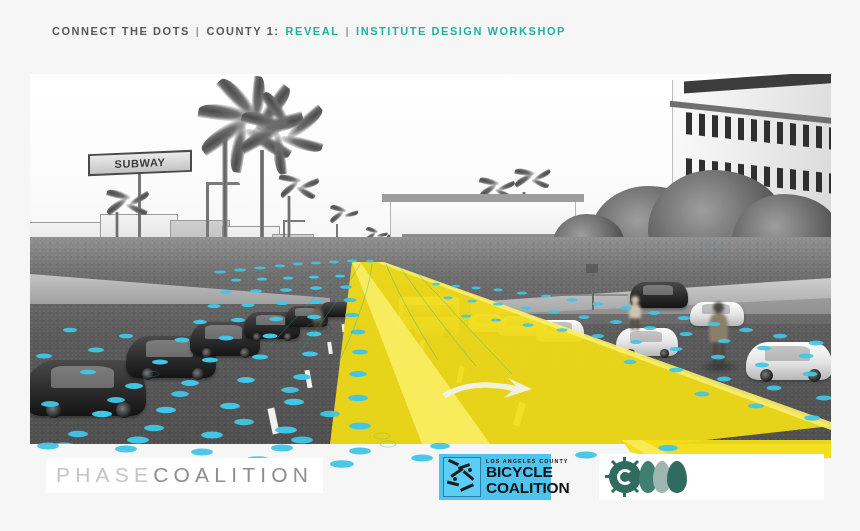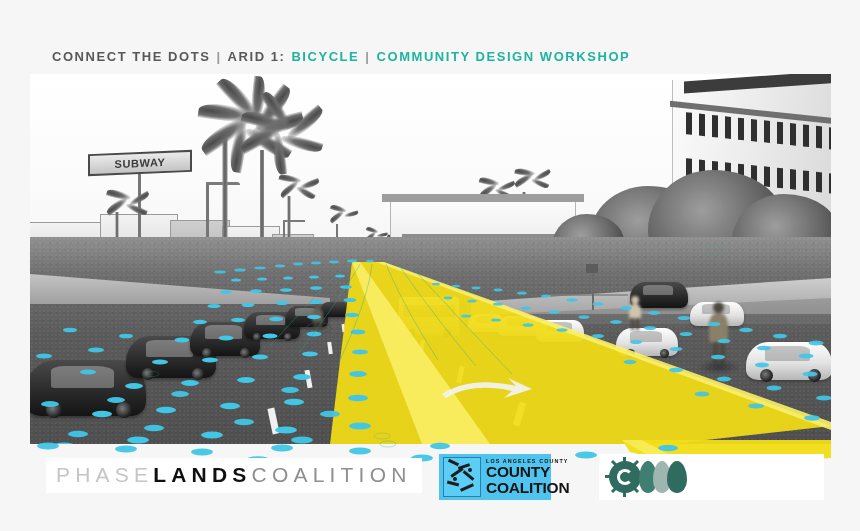--- a/index.html
+++ b/index.html
@@ -6,25 +6,25 @@
   html, body {
     width: 860px; height: 531px;
     background: #f6f6f6;
     font-family: "Liberation Sans", sans-serif;
     overflow: hidden;
   }
   #root { position: relative; width: 860px; height: 531px; background: #f6f6f6; }
 
   
   .title-bar {
-    position: absolute; left: 52px; top: 43px;
+    position: absolute; left: 52px; top: 18px;
     height: 26px;
     display: flex; align-items: center;
     white-space: nowrap;
-    font-size: 13px;
+    font-size: 11px;
     letter-spacing: 1.55px;
     font-weight: 600;
   }
   .t-dark  { color: #58585a; }
   .t-sep   { color: #9a9a9c; margin: 0 6px; }
   .t-teal  { color: #1fb49f; }
 
   
   .photo-frame {
     position: absolute; left: 30px; top: 74px;
@@ -230,25 +230,25 @@
   .pb-l2 { font-size:14.5px; font-weight:700; letter-spacing:4.6px; }
 </style>
 </head>
 <body>
 
 <div id="root">
 
   <div class="title-bar">
     <span class="t-dark">CONNECT THE DOTS</span>
     <span class="t-sep">|</span>
-    <span class="t-dark">ARID 1:</span>
+    <span class="t-dark">COUNTY 1:</span>
     <span style="width:6px"></span>
-    <span class="t-teal">BICYCLE</span>
+    <span class="t-teal">REVEAL</span>
     <span class="t-sep">|</span>
-    <span class="t-teal">COMMUNITY DESIGN WORKSHOP</span>
+    <span class="t-teal">INSTITUTE DESIGN WORKSHOP</span>
   </div>
 
   <div class="photo-frame">
     <div class="photo-inner">
 
       <div class="sky"></div>
 
       <div class="bldg" style="left:-4px; top:148px; width:86px; height:112px;"></div>
       <div class="bldg" style="left:70px; top:140px; width:78px; height:118px;"></div>
       <div class="bldg dark" style="left:140px; top:146px; width:60px; height:110px;"></div>
@@ -753,38 +753,37 @@
     </g>
     <g stroke="#26aa96" stroke-width="0.7" fill="none" opacity="0.45">
       <ellipse cx="358" cy="4" rx="8" ry="3"></ellipse>
     </g>
   </svg>
 
   <div class="logos">
 
     <div class="logo-ali">
       <span class="ali-arid">PHASE</span>
-      <span class="ali-lands">LANDS</span>
       <span class="ali-inst">COALITION</span>
     </div>
 
     <div class="logo-labc">
       <div class="labc-mark">
         <i style="left:4px;  top:3px;  width:11px; height:3px; transform:rotate(26deg);"></i>
         <i style="left:14px; top:7px;  width:12px; height:3px; transform:rotate(-18deg);"></i>
         <i style="left:6px;  top:13px; width:14px; height:3px; transform:rotate(-34deg);"></i>
         <i style="left:18px; top:16px; width:13px; height:3px; transform:rotate(40deg);"></i>
         <i style="left:3px;  top:24px; width:12px; height:3px; transform:rotate(14deg);"></i>
         <i style="left:16px; top:28px; width:14px; height:3px; transform:rotate(-24deg);"></i>
         <i style="left:9px;  top:19px; width:4px;  height:4px; border-radius:50%;"></i>
         <i style="left:24px; top:10px; width:4px;  height:4px; border-radius:50%;"></i>
       </div>
       <div class="labc-text">
         <div class="labc-top">LOS ANGELES COUNTY</div>
-        <div class="labc-big">COUNTY</div>
+        <div class="labc-big">BICYCLE</div>
         <div class="labc-big">COALITION</div>
       </div>
     </div>
 
     <div class="logo-pb">
       <div class="pb-mark">
 
         <div class="pb-ray" style="left:18px; top:0;   width:3px; height:7px;"></div>
         <div class="pb-ray" style="left:18px; top:33px;width:3px; height:7px;"></div>
         <div class="pb-ray" style="left:0;    top:18px;width:7px; height:3px;"></div>

